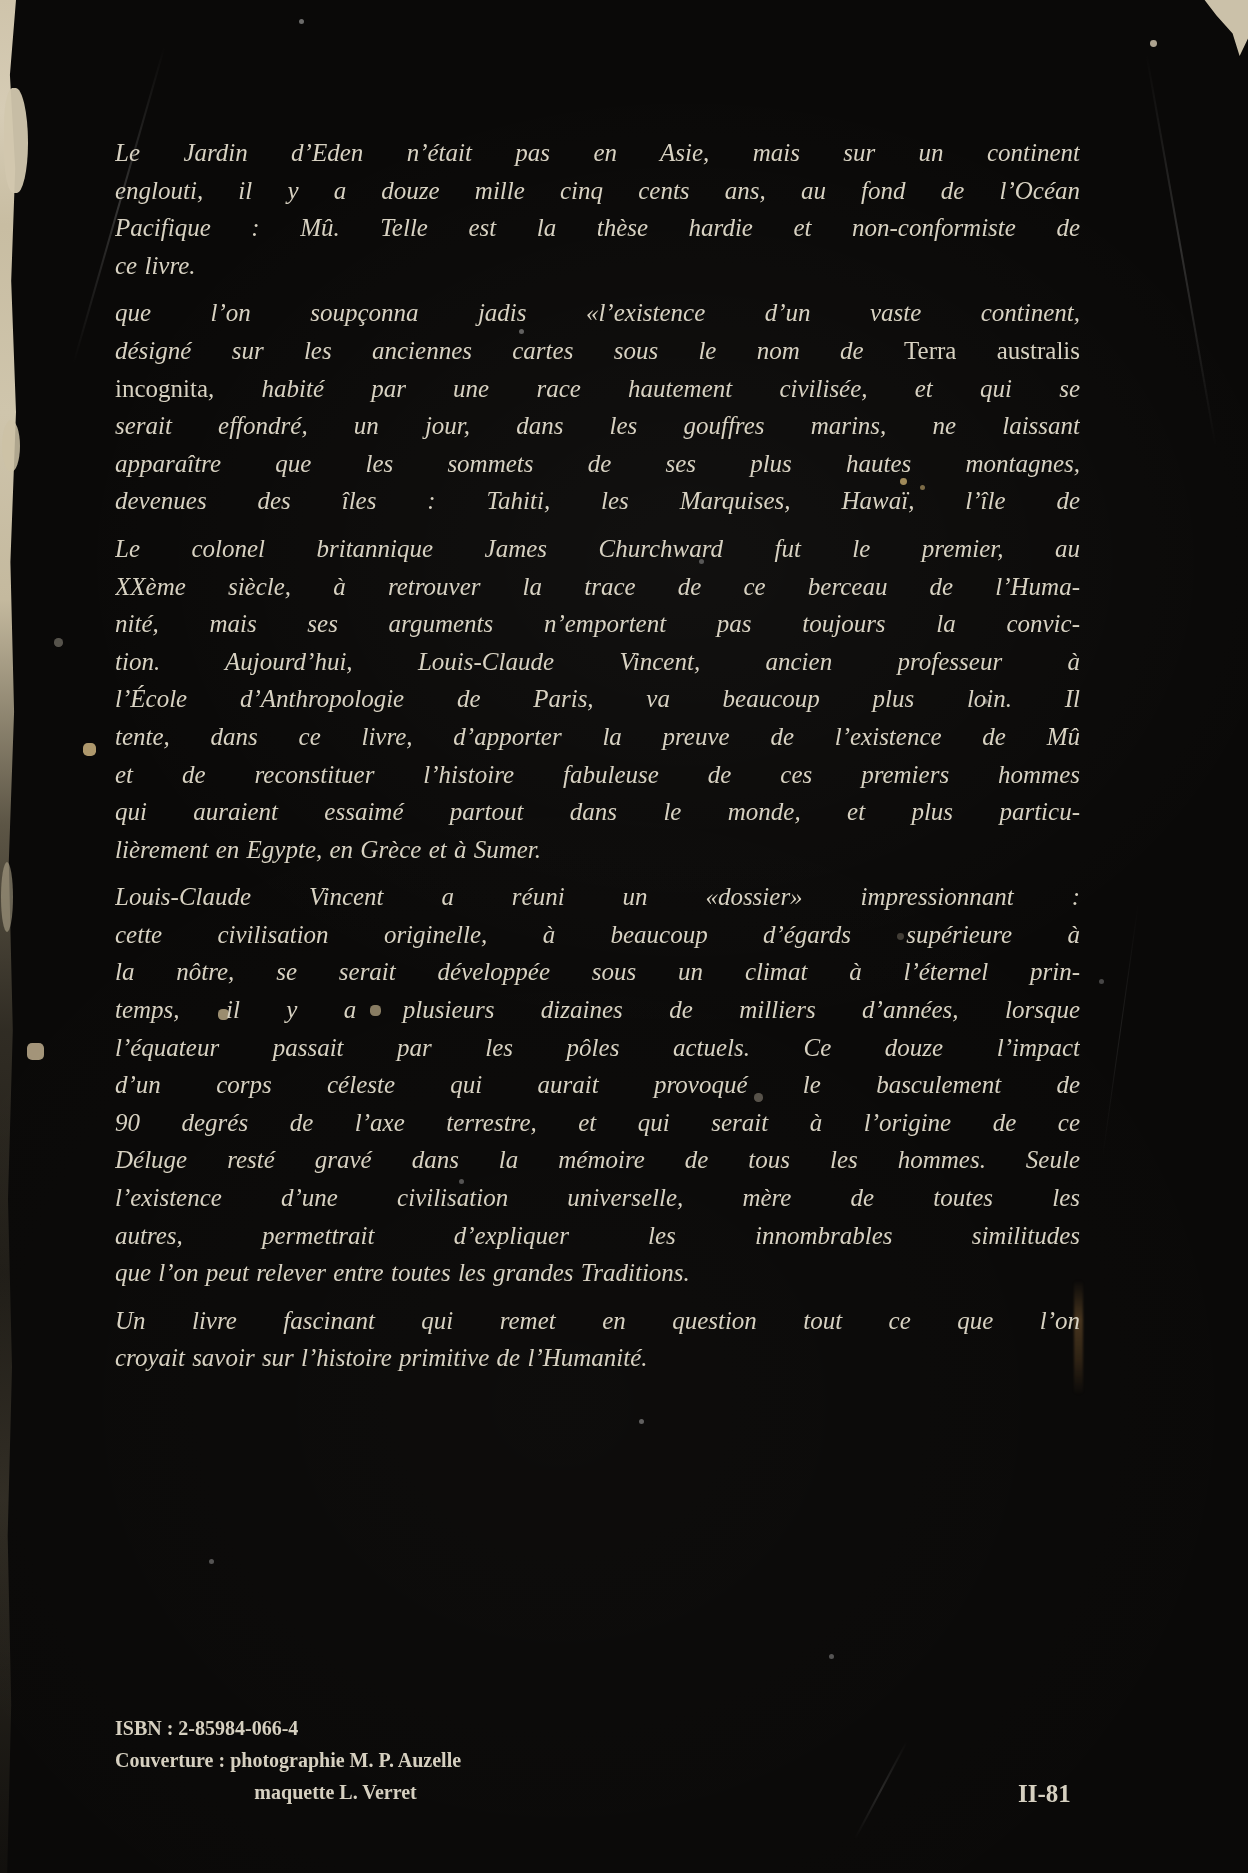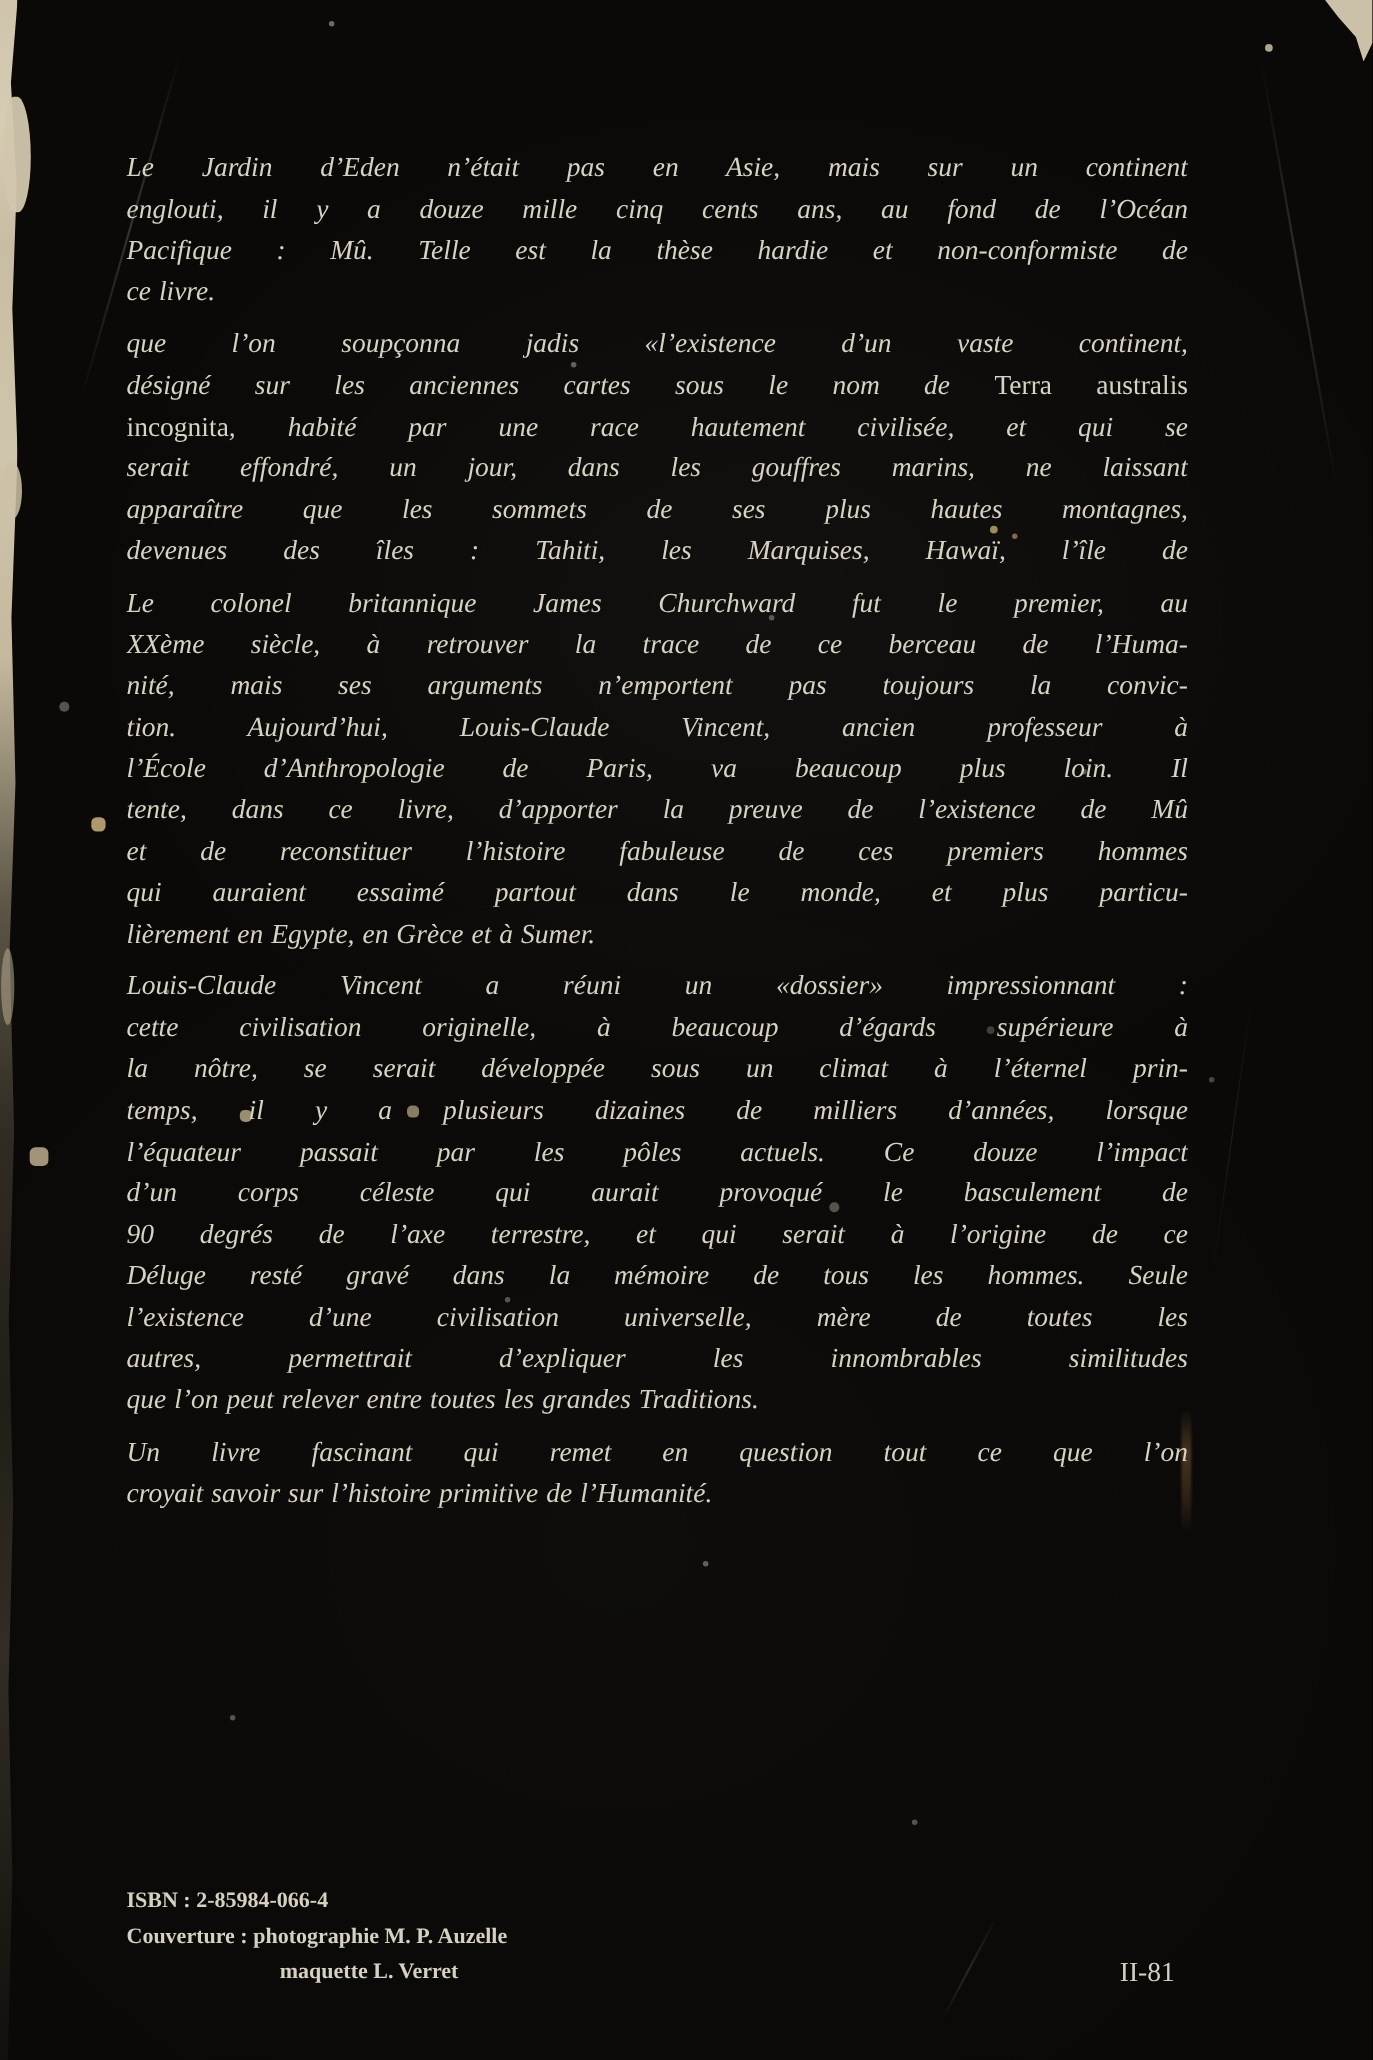--- a/index.html
+++ b/index.html
@@ -85,21 +85,21 @@
   .rom{font-style:normal;}
   
   .footer{
     position:absolute;left:115px;top:1712px;
     color:#d6d0c0;font-weight:700;font-size:20px;font-style:normal;
   }
   .f-line{height:32px;line-height:32px;}
   .f-indent{padding-left:95px;text-align:center;}
   .print-code{
     position:absolute;left:1018px;top:1780px;
-    color:#d6d0c0;font-weight:400;font-size:25px;
+    color:#d6d0c0;font-weight:700;font-size:25px;
   }
 </style>
 </head>
 <body>
 
 <div class="page">
   <div class="edge-left"></div>
   <div class="edge-blob-1"></div>
   <div class="edge-blob-2"></div>
   <div class="edge-blob-3"></div>

